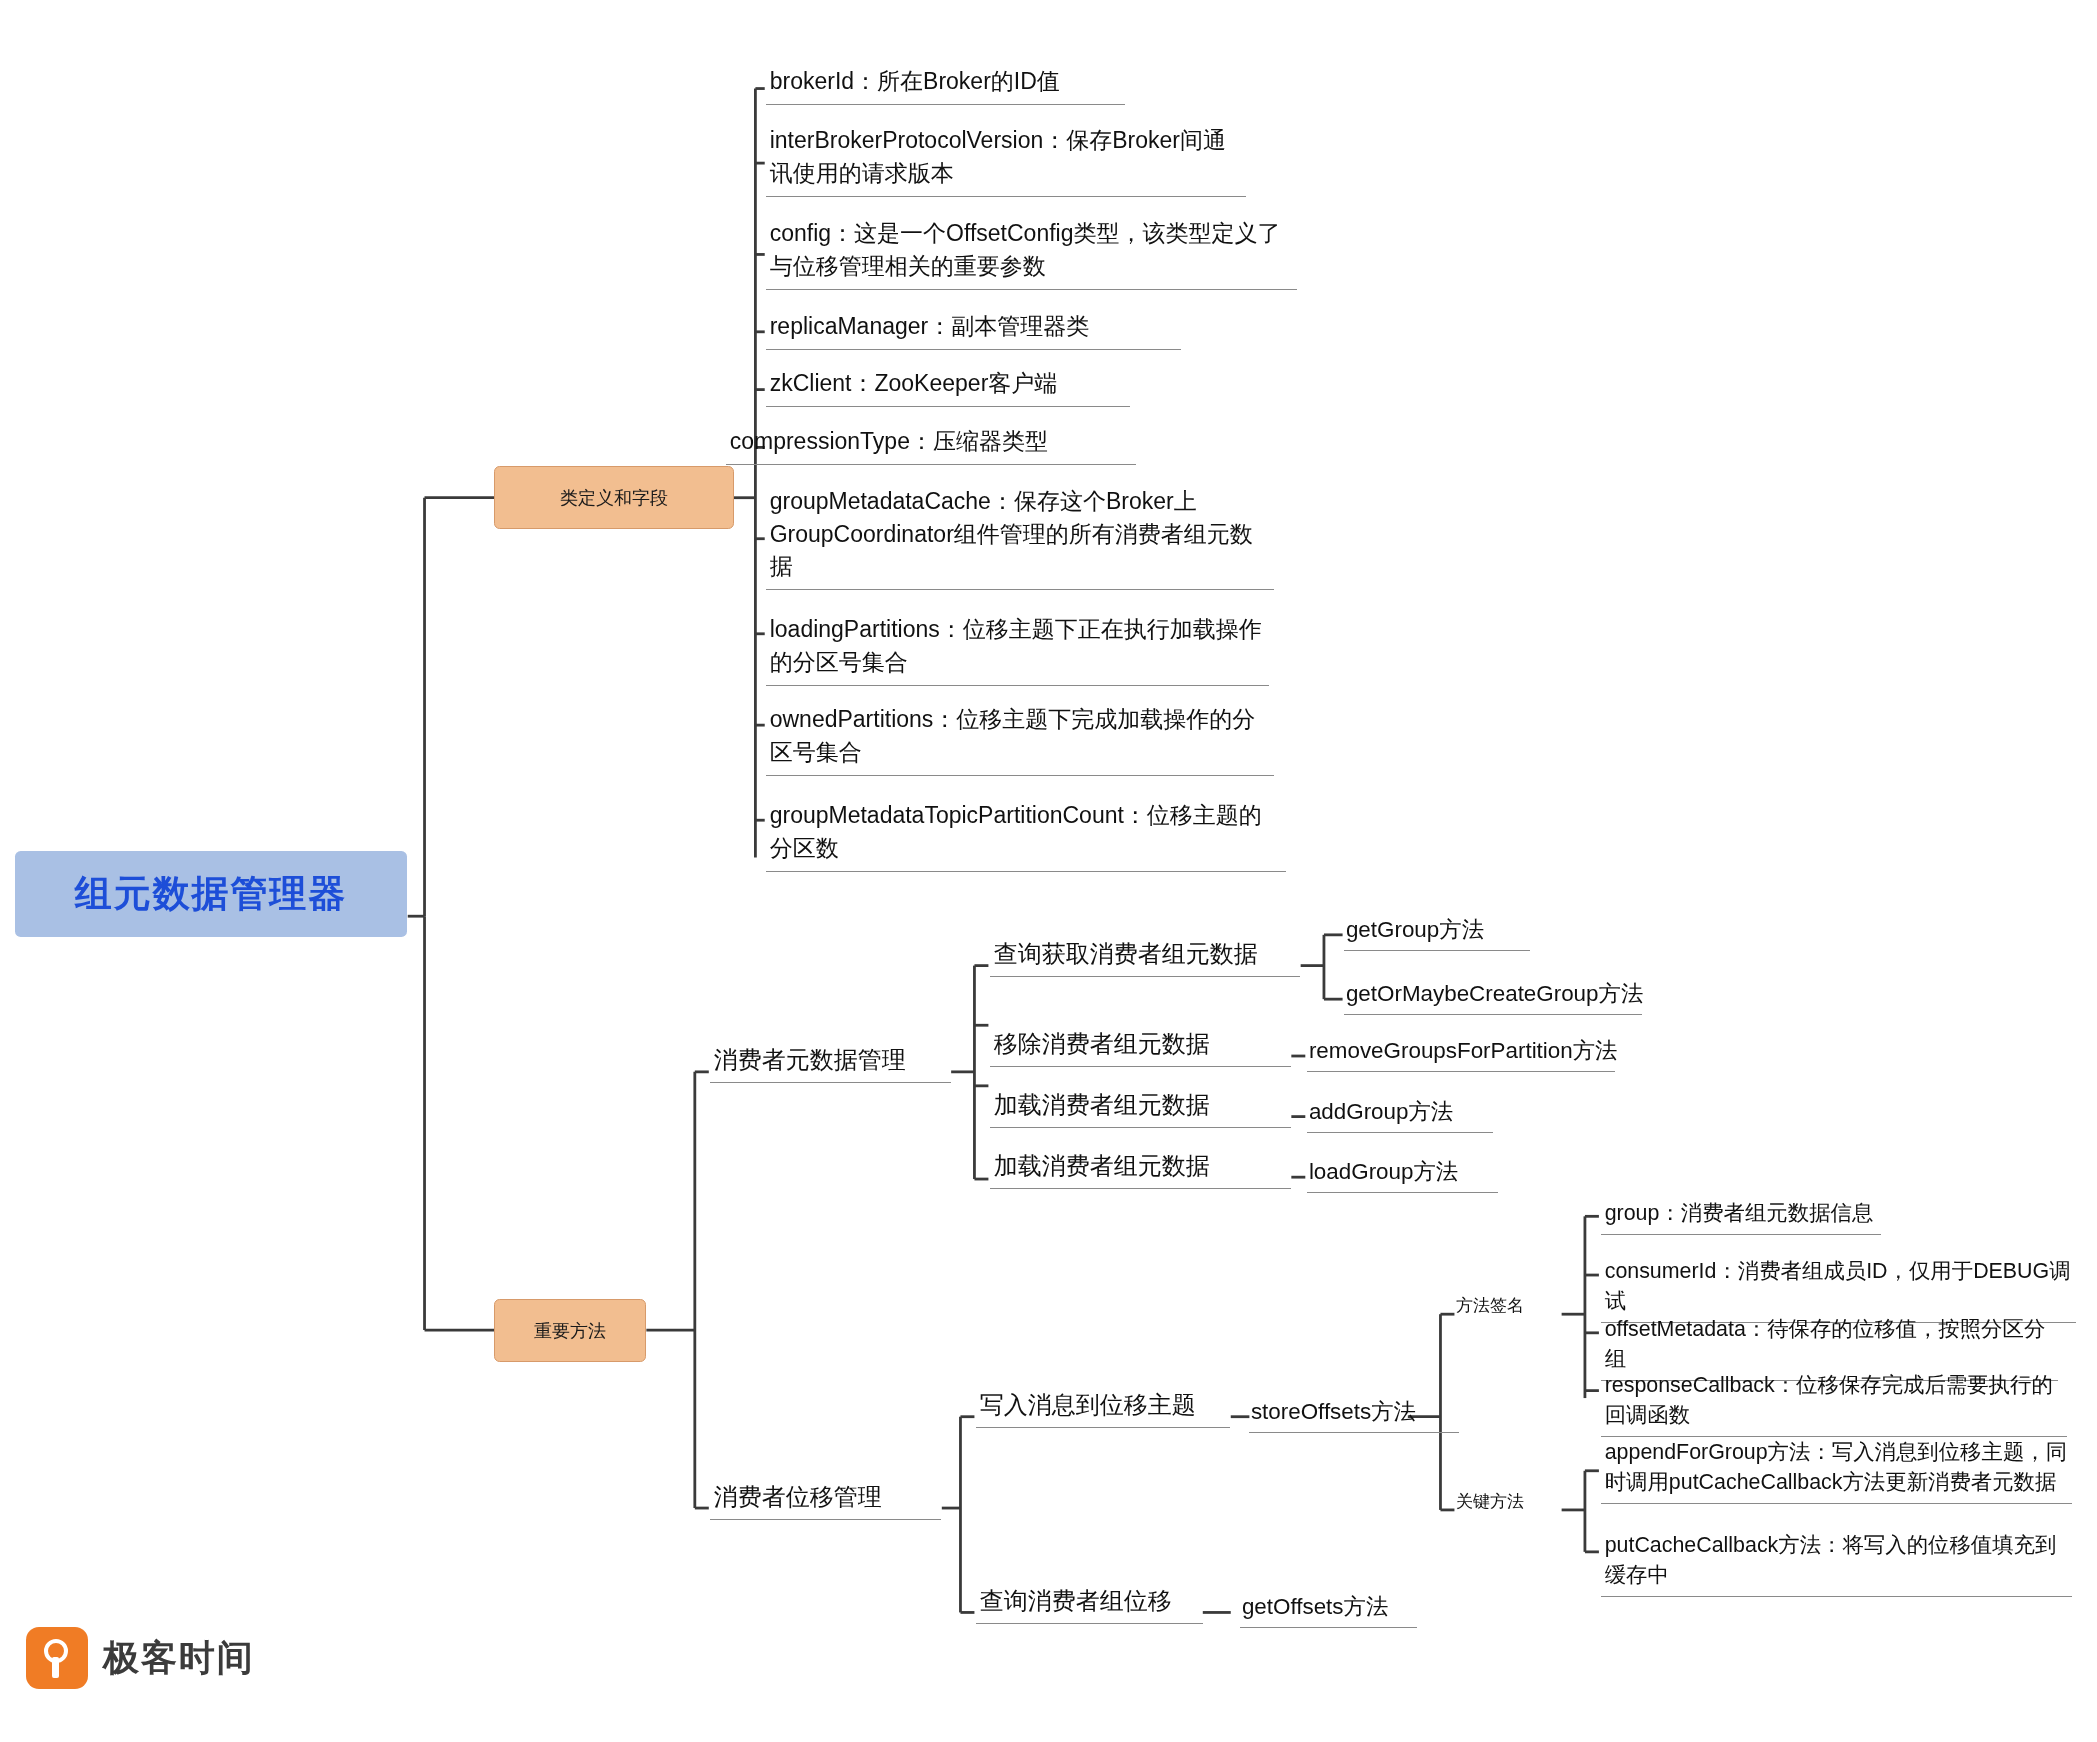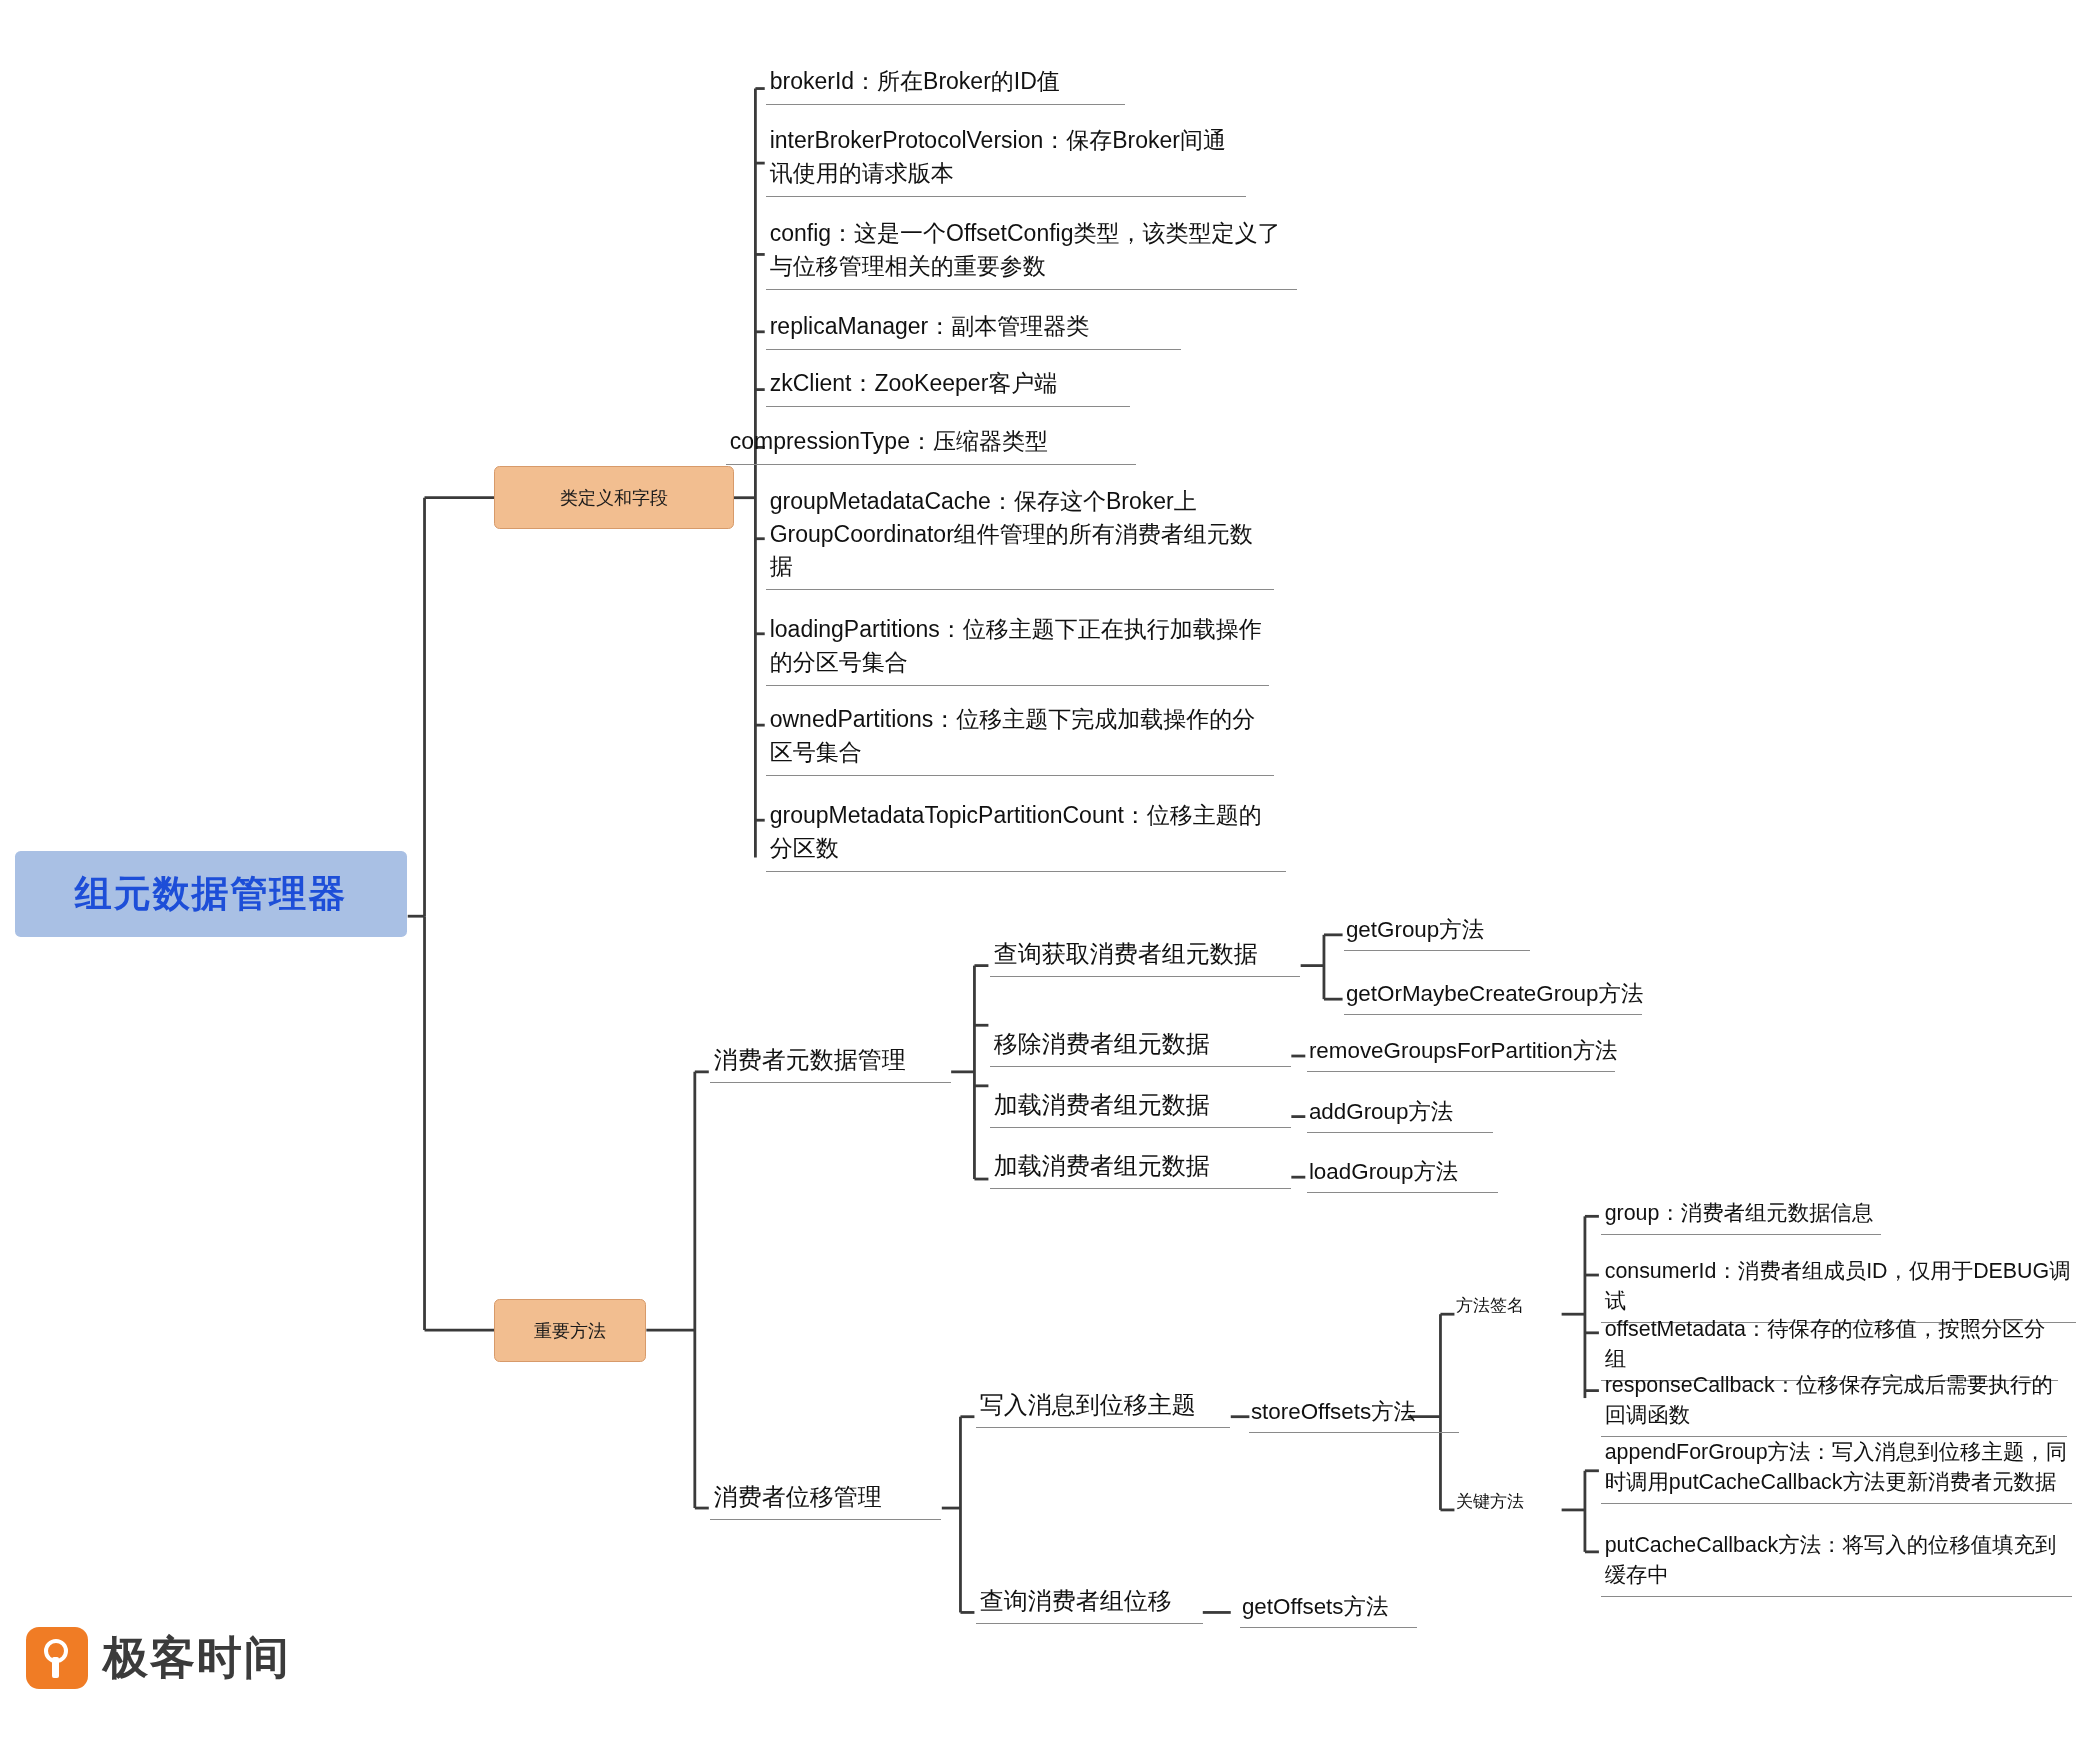--- a/index.html
+++ b/index.html
@@ -125,21 +125,21 @@
     content: "";
     position: absolute;
     left: 26px;
     top: 30px;
     width: 6.5px;
     height: 20.5px;
     background: #ffffff;
     border-radius: 1.9px;
   }
   #logo .wordmark {
-    font-size: 45px;
+    font-size: 36px;
     font-weight: bold;
     color: #3b3b3b;
     letter-spacing: 1.9px;
   }
 </style>
 </head>
 <body>
 
 <div id="canvas">
 

